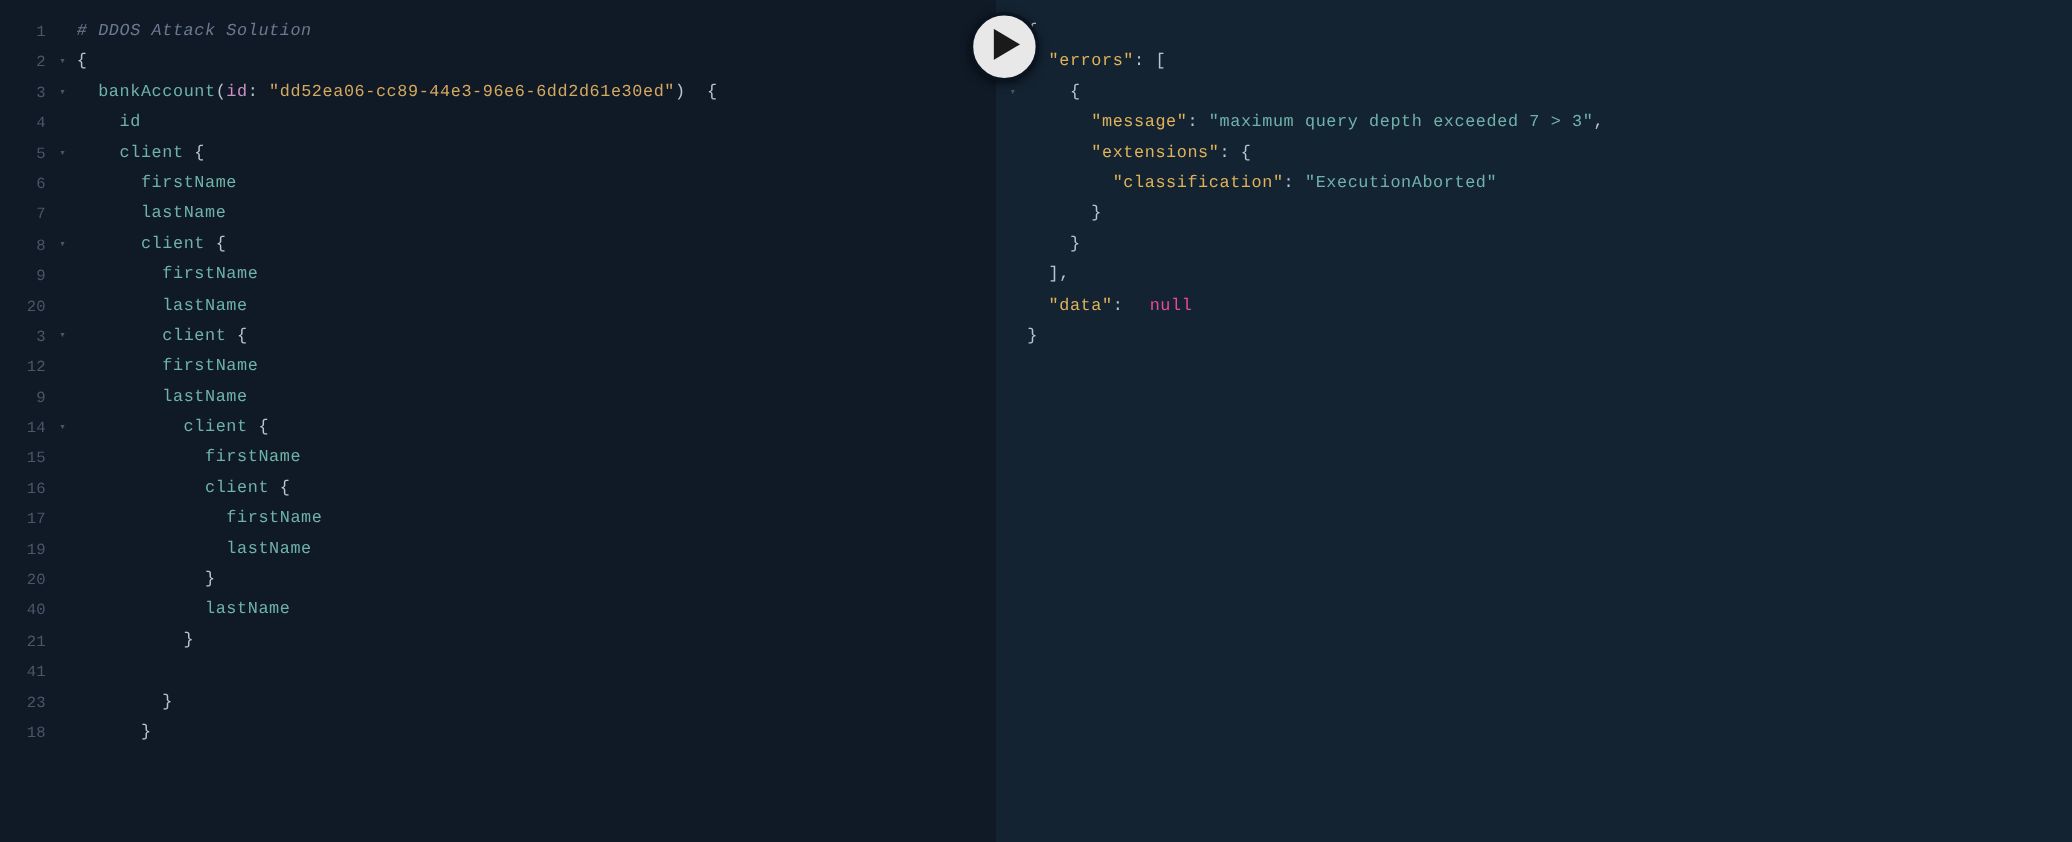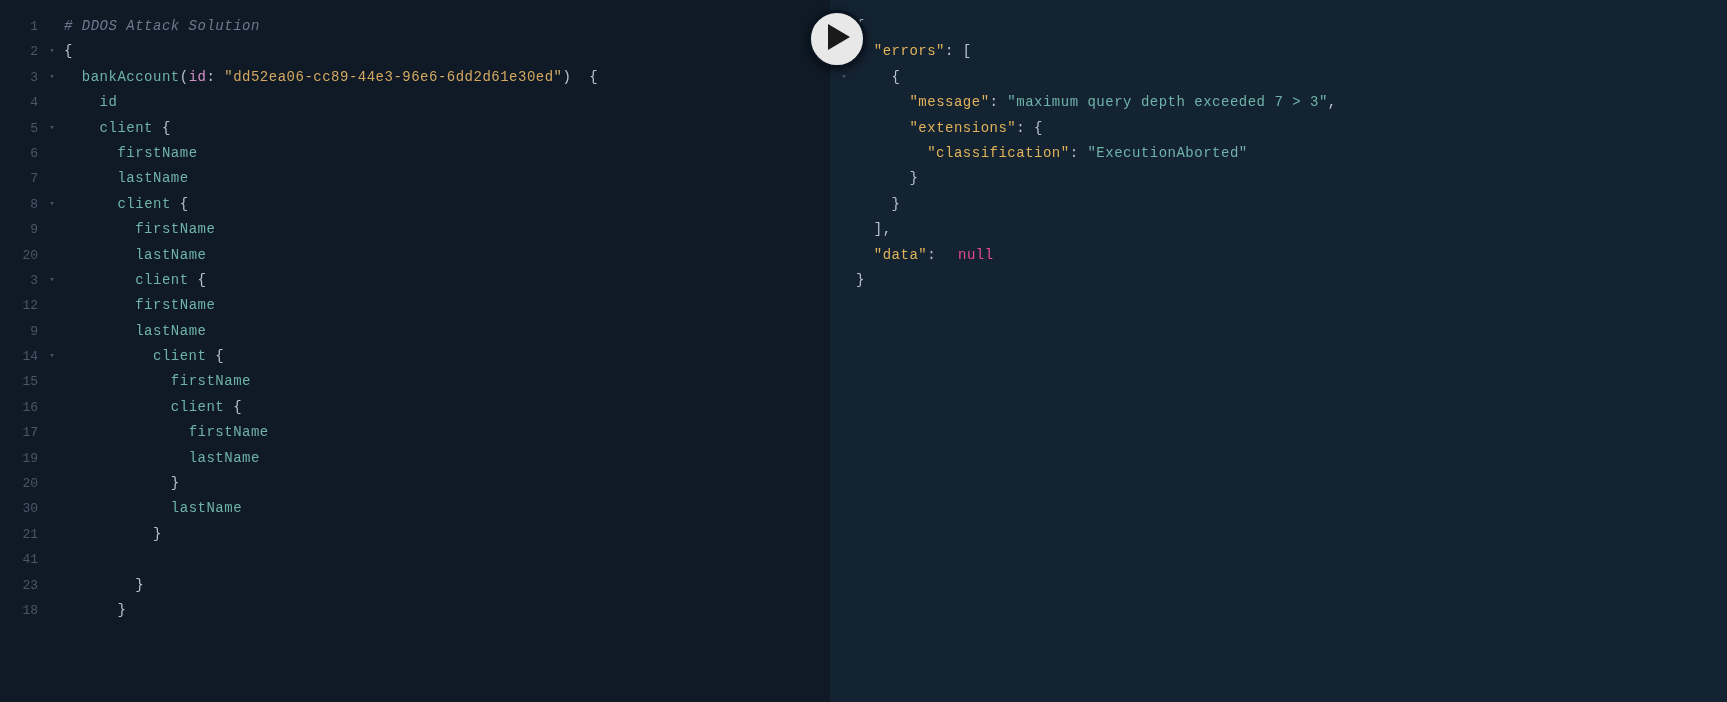--- a/index.html
+++ b/index.html
@@ -106,21 +106,21 @@
       <div class="ln">20</div>
       <div class="ln">3</div>
       <div class="ln">12</div>
       <div class="ln">9</div>
       <div class="ln">14</div>
       <div class="ln">15</div>
       <div class="ln">16</div>
       <div class="ln">17</div>
       <div class="ln">19</div>
       <div class="ln">20</div>
-      <div class="ln">30</div>
+      <div class="ln">40</div>
       <div class="ln">21</div>
       <div class="ln">41</div>
       <div class="ln">23</div>
       <div class="ln">18</div>
     </div>
   <div class="fold-gutter" id="fold-left">
       <div class="fold"></div>
       <div class="fold">▾</div>
       <div class="fold">▾</div>
       <div class="fold"></div>

